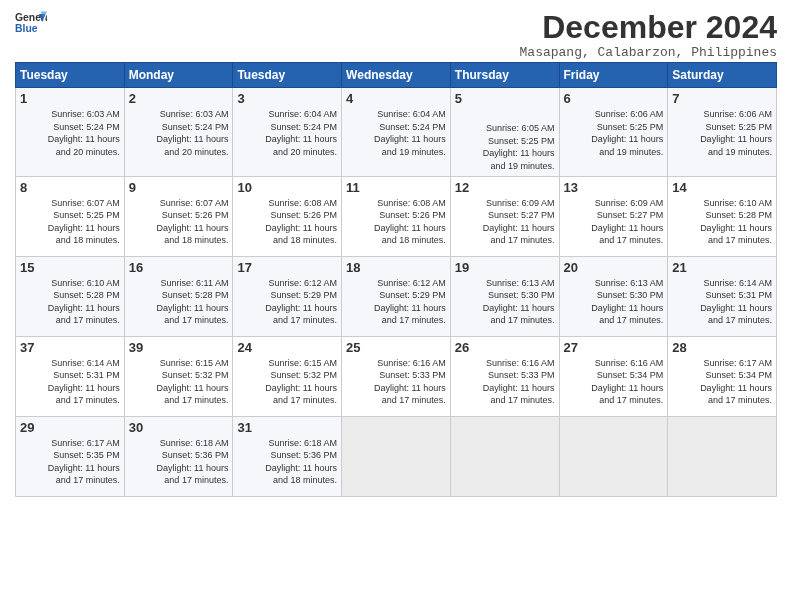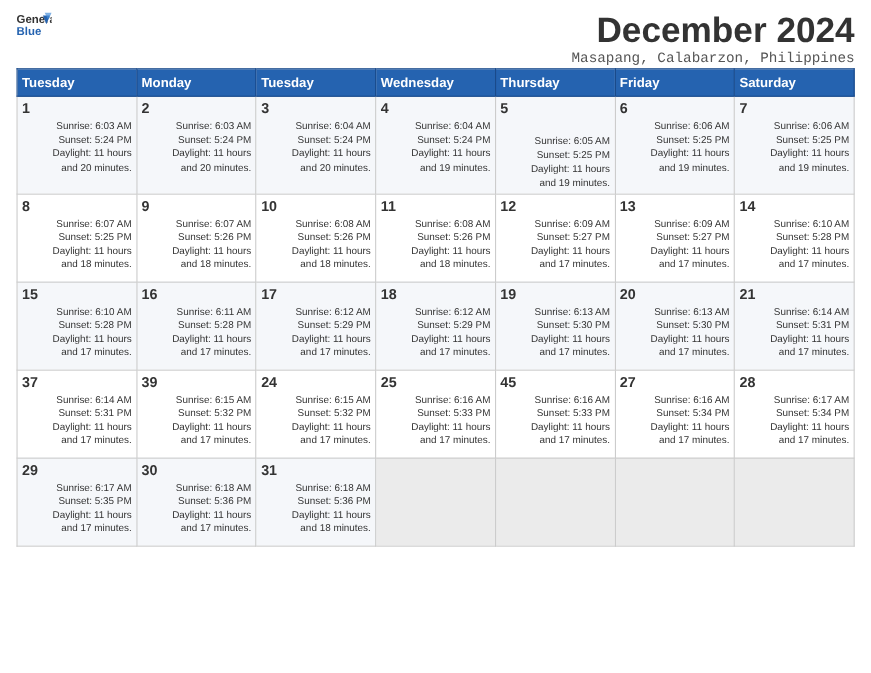--- a/index.html
+++ b/index.html
@@ -300,21 +300,21 @@
 and 17 minutes.</div>
           </td>
           <td>
             <span class="day-num">25</span>
             <div class="day-info" style="white-space: pre-line;">Sunrise: 6:16 AM
 Sunset: 5:33 PM
 Daylight: 11 hours
 and 17 minutes.</div>
           </td>
           <td>
-            <span class="day-num">45</span>
+            <span class="day-num">26</span>
             <div class="day-info" style="white-space: pre-line;">Sunrise: 6:16 AM
 Sunset: 5:33 PM
 Daylight: 11 hours
 and 17 minutes.</div>
           </td>
           <td>
             <span class="day-num">27</span>
             <div class="day-info" style="white-space: pre-line;">Sunrise: 6:16 AM
 Sunset: 5:34 PM
 Daylight: 11 hours

